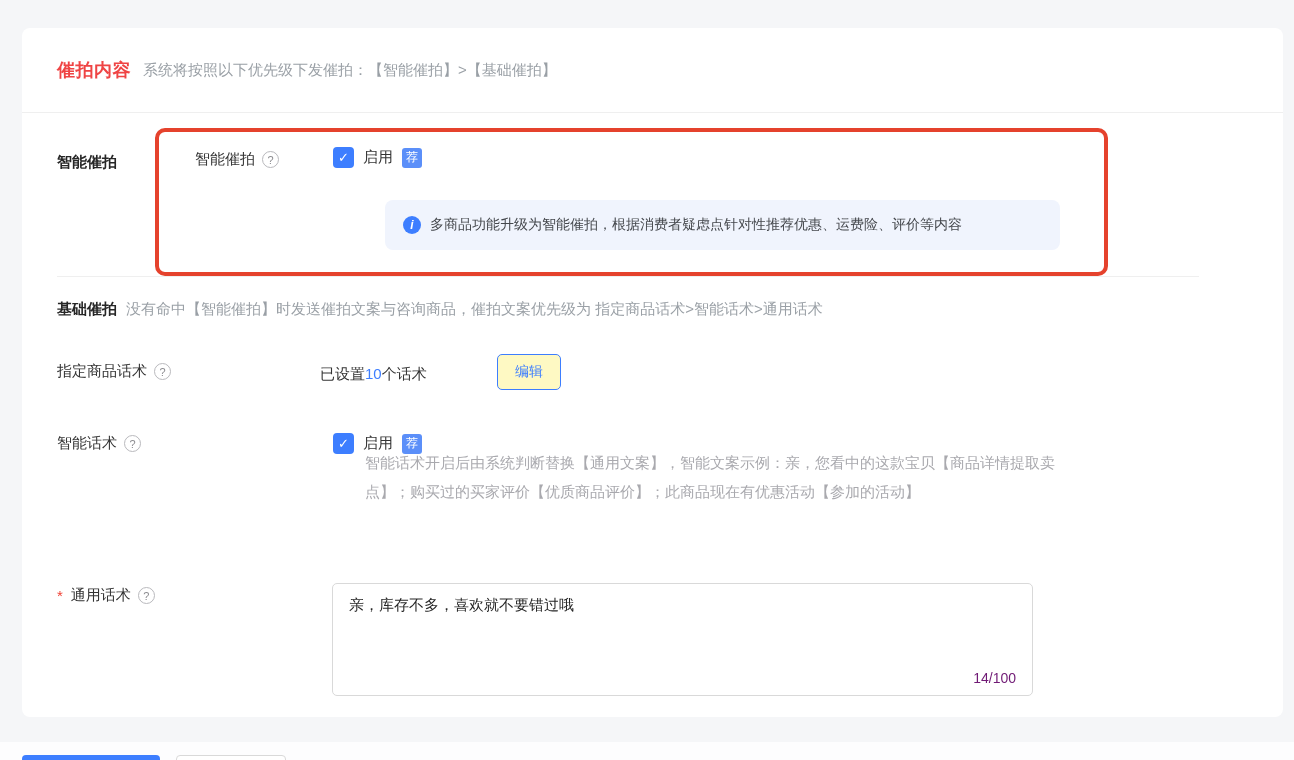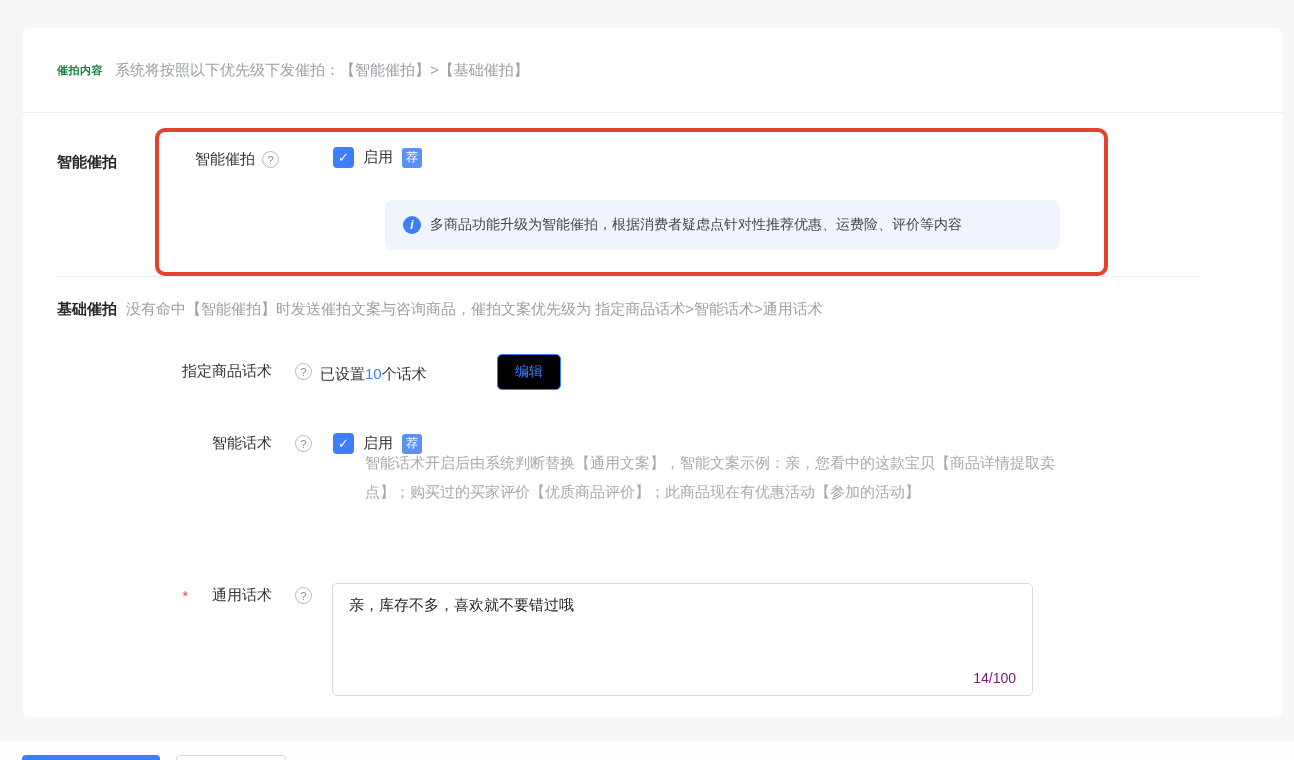--- a/index.html
+++ b/index.html
@@ -13,21 +13,21 @@
   }
   .card {
     position:absolute; left:22px; top:28px; width:1261px; height:689px;
     background:#ffffff; border-radius:8px;
   }
   
   .card-header {
     position:absolute; left:35px; top:0; height:84px; right:20px;
     display:flex; align-items:center;
   }
-  .card-title { font-size:11px; font-weight:bold; color:#15803d; letter-spacing:0.5px; }
+  .card-title { font-size:18px; font-weight:bold; color:#ef4444; letter-spacing:0.5px; }
   .card-subtitle { font-size:15px; color:#9aa0a6; margin-left:12px; }
   .divider-full { position:absolute; left:0; top:84px; width:100%; height:1px; background:#efefef; }
   .divider-inset { position:absolute; left:35px; top:248px; width:1142px; height:1px; background:#efefef; }
 
   
   .smart-row-label {
     position:absolute; left:35px; top:125px; font-weight:bold; font-size:15px; color:#262626;
   }
   .red-highlight {
     position:absolute; left:133px; top:100px; width:953px; height:148px;
@@ -71,35 +71,35 @@
 
   
   .basic-heading {
     position:absolute; left:35px; top:272px; display:flex; align-items:center;
   }
   .basic-heading .row-label { font-weight:bold; font-size:15px; color:#262626; }
   .basic-heading .row-desc { font-size:15px; color:#9aa0a6; margin-left:9px; }
 
   .field-label {
     position:absolute; left:35px; width:255px;
-    display:flex; align-items:center; justify-content:flex-end; gap:23px;
+    display:flex; align-items:center; justify-content:flex-start; gap:7px;
     font-size:15px; color:#333;
   }
   .field-label.product { top:334px; }
   .field-label.script  { top:406px; }
   .field-label.general { top:558px; }
   .required-mark { color:#f04134; font-size:15px; margin-right:1px; }
 
   .product-status {
     position:absolute; left:298px; top:337px; font-size:15px; color:#333;
   }
   .count-link { color:#3d7eff; }
   .edit-button {
     position:absolute; left:475px; top:326px; width:64px; height:36px;
-    background:#000000; border:1px solid #3d7eff; border-radius:5px;
+    background:#fef9c3; border:1px solid #3d7eff; border-radius:5px;
     color:#3d7eff; font-size:14px; cursor:pointer;
     display:flex; align-items:center; justify-content:center;
     font-family:inherit;
   }
   .script-desc {
     position:absolute; left:343px; top:420px; width:690px;
     font-size:15px; line-height:29px; color:#a9a9ae;
   }
   .textarea-wrap {
     position:absolute; left:310px; top:555px; width:701px; height:113px;

